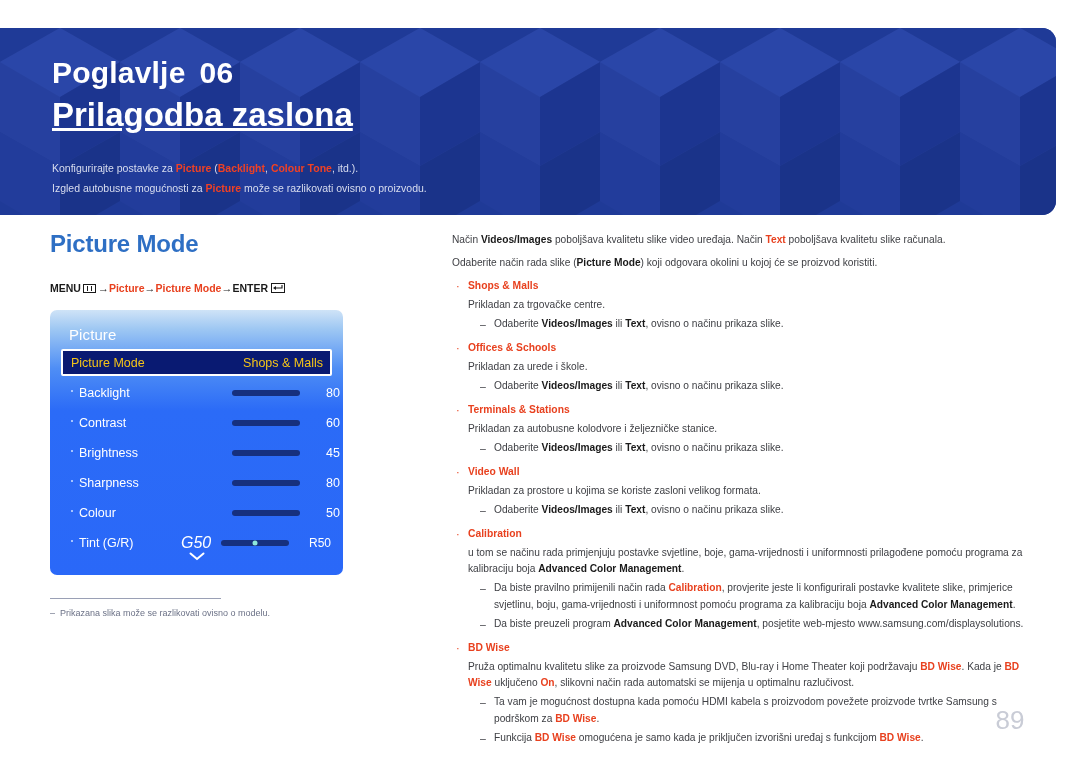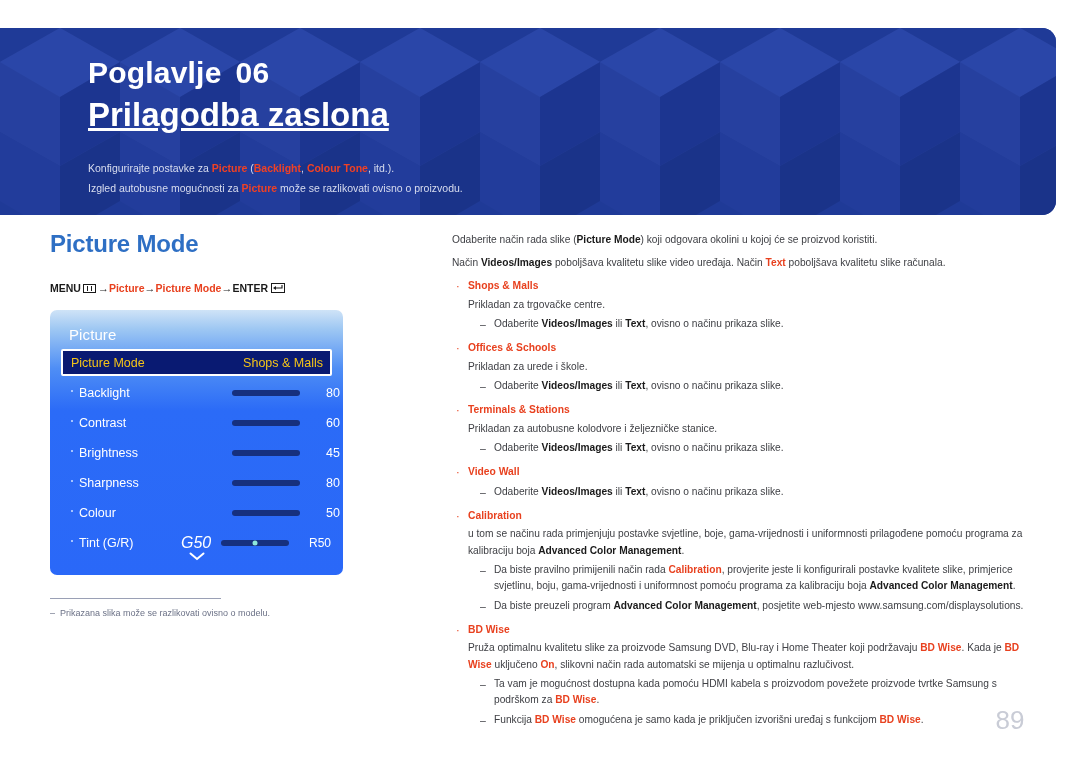--- a/index.html
+++ b/index.html
@@ -32,21 +32,21 @@
     overflow: hidden;
   }
   .banner-pattern {
     position: absolute;
     inset: 0;
     opacity: 1;
   }
   .banner-inner {
     position: relative;
     z-index: 2;
-    padding: 26px 0 0 88px;
+    padding: 26px 0 0 52px;
   }
   .chapter-line {
     color: #ffffff;
     font-size: 30px;
     font-weight: bold;
     letter-spacing: 0.2px;
     line-height: 1.25;
     white-space: nowrap;
   }
   .chapter-line .num { margin-left: 14px; }
@@ -463,25 +463,25 @@
         <div class="footnote-text">
           <span class="dash">–</span>
           <span>Prikazana slika može se razlikovati ovisno o modelu.</span>
         </div>
       </div>
     </div>
 
     <div class="right-col">
 
       <div class="para">
+        <span>Način </span><span class="b">Videos/Images</span><span> poboljšava kvalitetu slike video uređaja. Način </span><span class="r">Text</span><span> poboljšava kvalitetu slike računala.</span>
+      </div>
+
+      <div class="para">
         <span>Odaberite način rada slike (</span><span class="b">Picture Mode</span><span>) koji odgovara okolini u kojoj će se proizvod koristiti.</span>
-      </div>
-
-      <div class="para">
-        <span>Način </span><span class="b">Videos/Images</span><span> poboljšava kvalitetu slike video uređaja. Način </span><span class="r">Text</span><span> poboljšava kvalitetu slike računala.</span>
       </div>
 
       <div class="l1">
         <div class="l1-bullet">·</div>
         <div class="l1-body">
           <div class="l1-title">Shops &amp; Malls</div>
           <div class="l1-desc">Prikladan za trgovačke centre.</div>
           <div class="l2">
             <div class="l2-dash">–</div>
             <div class="l2-body">
@@ -516,20 +516,21 @@
               <span>Odaberite </span><span class="b">Videos/Images</span><span> ili </span><span class="b">Text</span><span>, ovisno o načinu prikaza slike.</span>
             </div>
           </div>
         </div>
       </div>
 
       <div class="l1">
         <div class="l1-bullet">·</div>
         <div class="l1-body">
           <div class="l1-title">Video Wall</div>
+          <div class="l1-desc">Prikladan za prostore u kojima se koriste zasloni velikog formata.</div>
           <div class="l2">
             <div class="l2-dash">–</div>
             <div class="l2-body">
               <span>Odaberite </span><span class="b">Videos/Images</span><span> ili </span><span class="b">Text</span><span>, ovisno o načinu prikaza slike.</span>
             </div>
           </div>
         </div>
       </div>
 
       <div class="l1">

